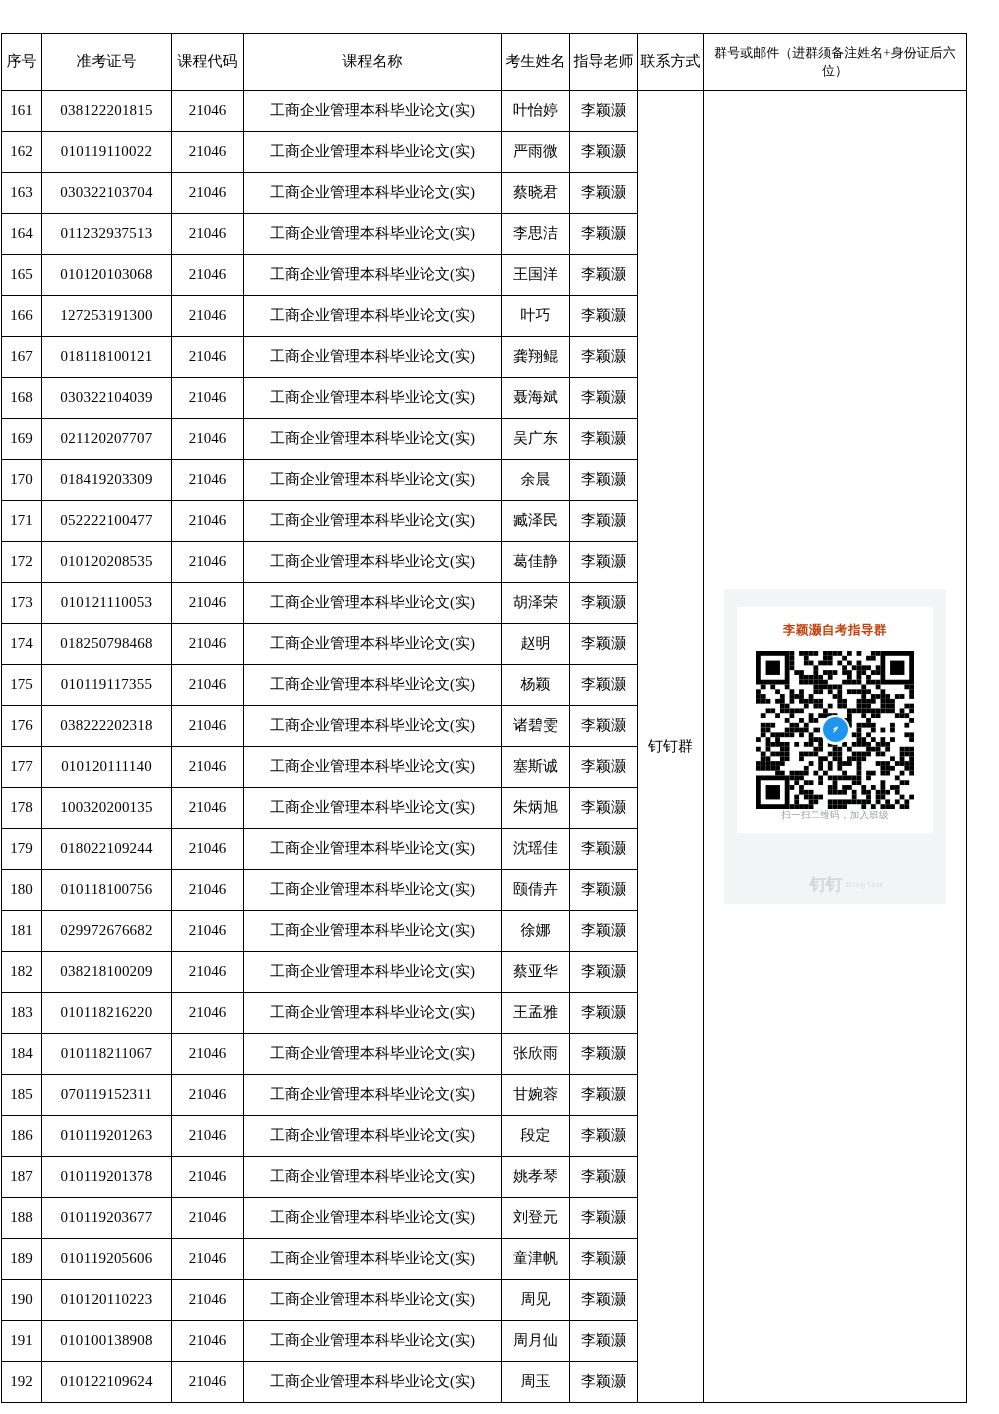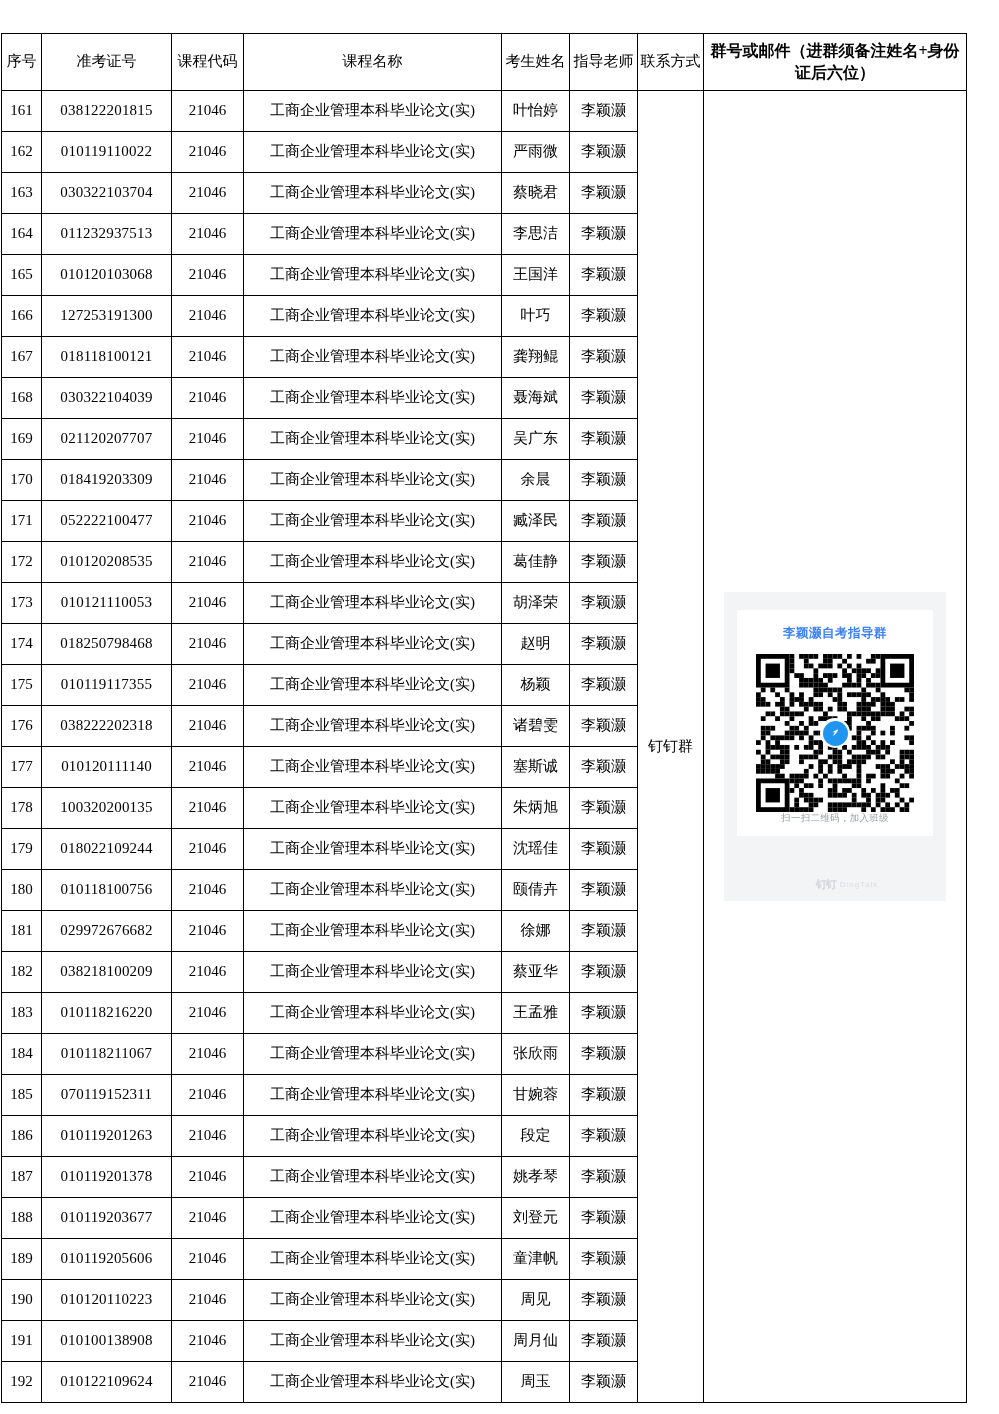--- a/index.html
+++ b/index.html
@@ -33,22 +33,22 @@
     vertical-align: middle;
     font-weight: normal;
     font-size: 15px;
     line-height: 1.15;
   }
   thead th {
     height: 56px;
     font-size: 15px;
   }
   thead th.hdr-group {
-    font-weight: bold;
-    font-size: 16px;
+    font-weight: normal;
+    font-size: 13px;
     padding: 0 6px;
     line-height: 1.35;
   }
   tbody td {
     height: 40px;
   }
   
   col.c-idx      { width: 40px; }
   col.c-ticket   { width: 130px; }
   col.c-code     { width: 72px; }
@@ -96,21 +96,21 @@
     padding: 16px 0 12px 0;
     box-sizing: border-box;
     display: flex;
     flex-direction: column;
     align-items: center;
   }
   .qr-title {
     font-family: "Liberation Sans", sans-serif;
     font-size: 12.5px;
     font-weight: bold;
-    color: #3b82f6;
+    color: #c2410c;
     margin-bottom: 14px;
     letter-spacing: 0.5px;
   }
   .qr-code {
     width: 158px;
     height: 158px;
     position: relative;
     background: #fff;
   }
   .qr-code svg { display: block; }
@@ -147,21 +147,21 @@
   }
   .dingtalk-logo {
     margin-top: 42px;
     display: flex;
     align-items: center;
     justify-content: center;
     opacity: 0.55;
   }
   .dingtalk-logo .dt-mark {
     font-family: "Liberation Sans", sans-serif;
-    font-size: 11px;
+    font-size: 17px;
     font-weight: bold;
     color: #b9bdc2;
     letter-spacing: -1px;
     margin-left: 24px;
   }
   .dingtalk-logo .dt-text {
     font-family: "Liberation Sans", sans-serif;
     font-size: 8px;
     color: #c5c9ce;
     margin-left: 4px;

